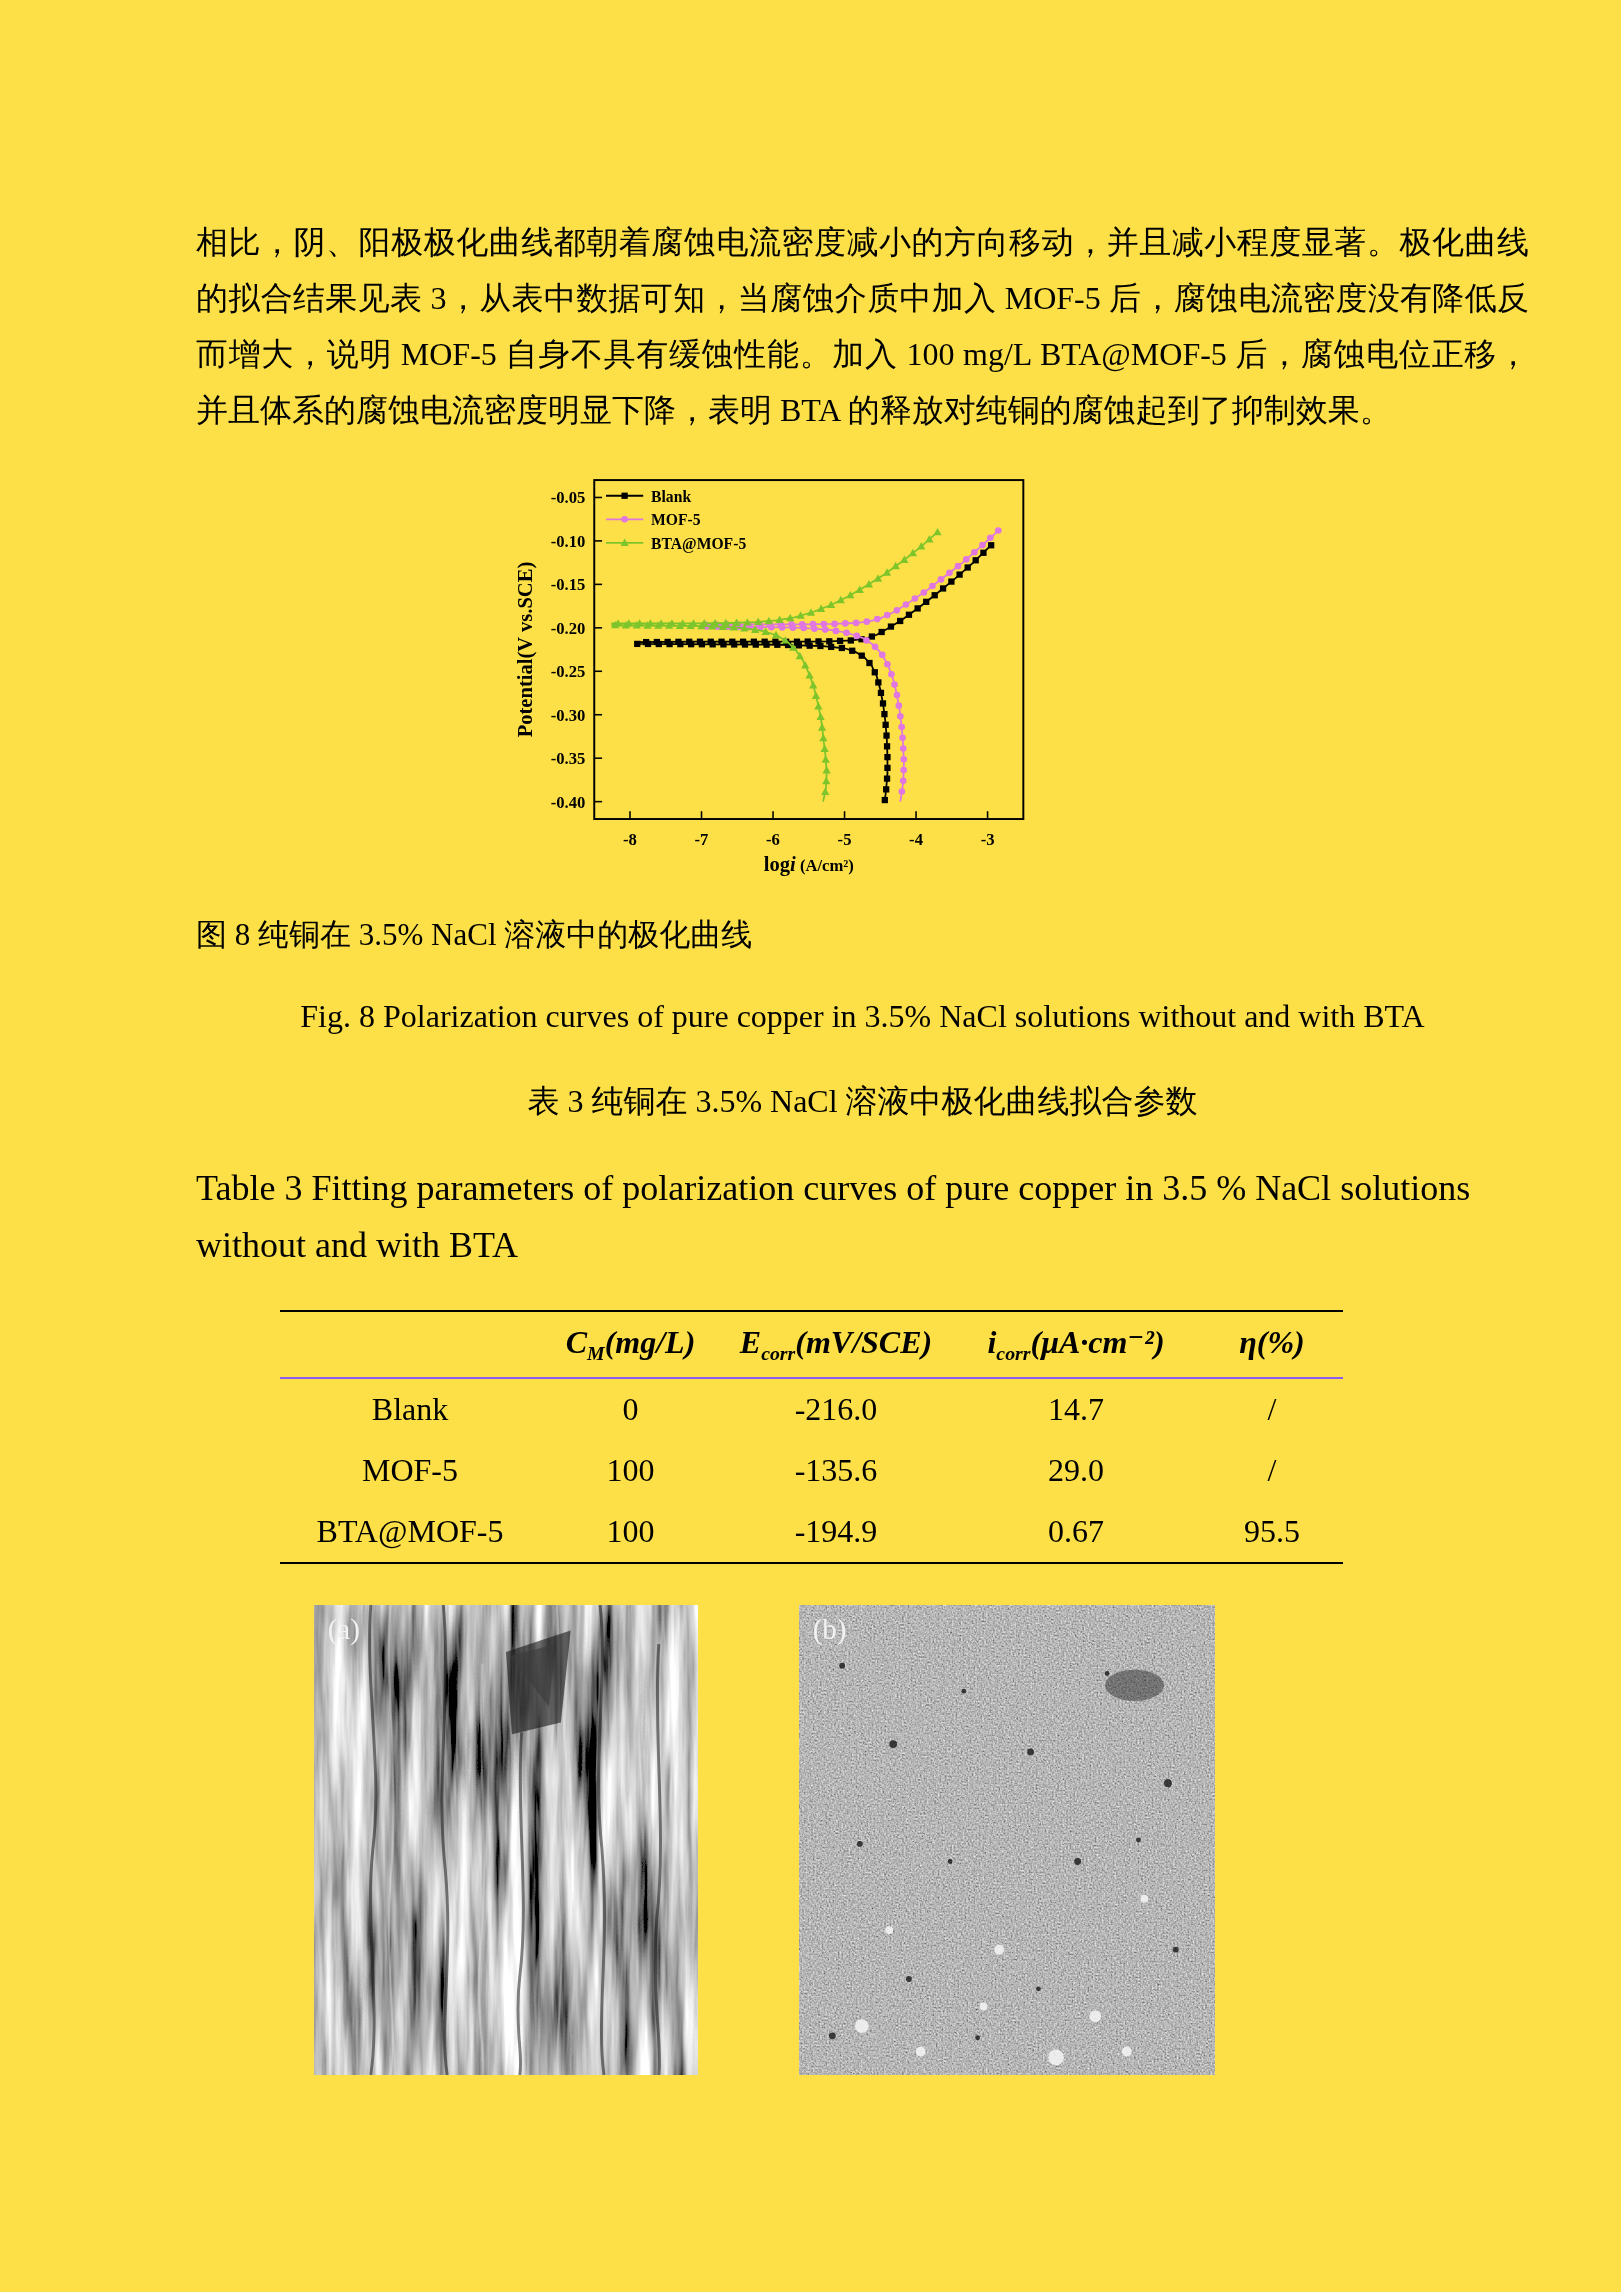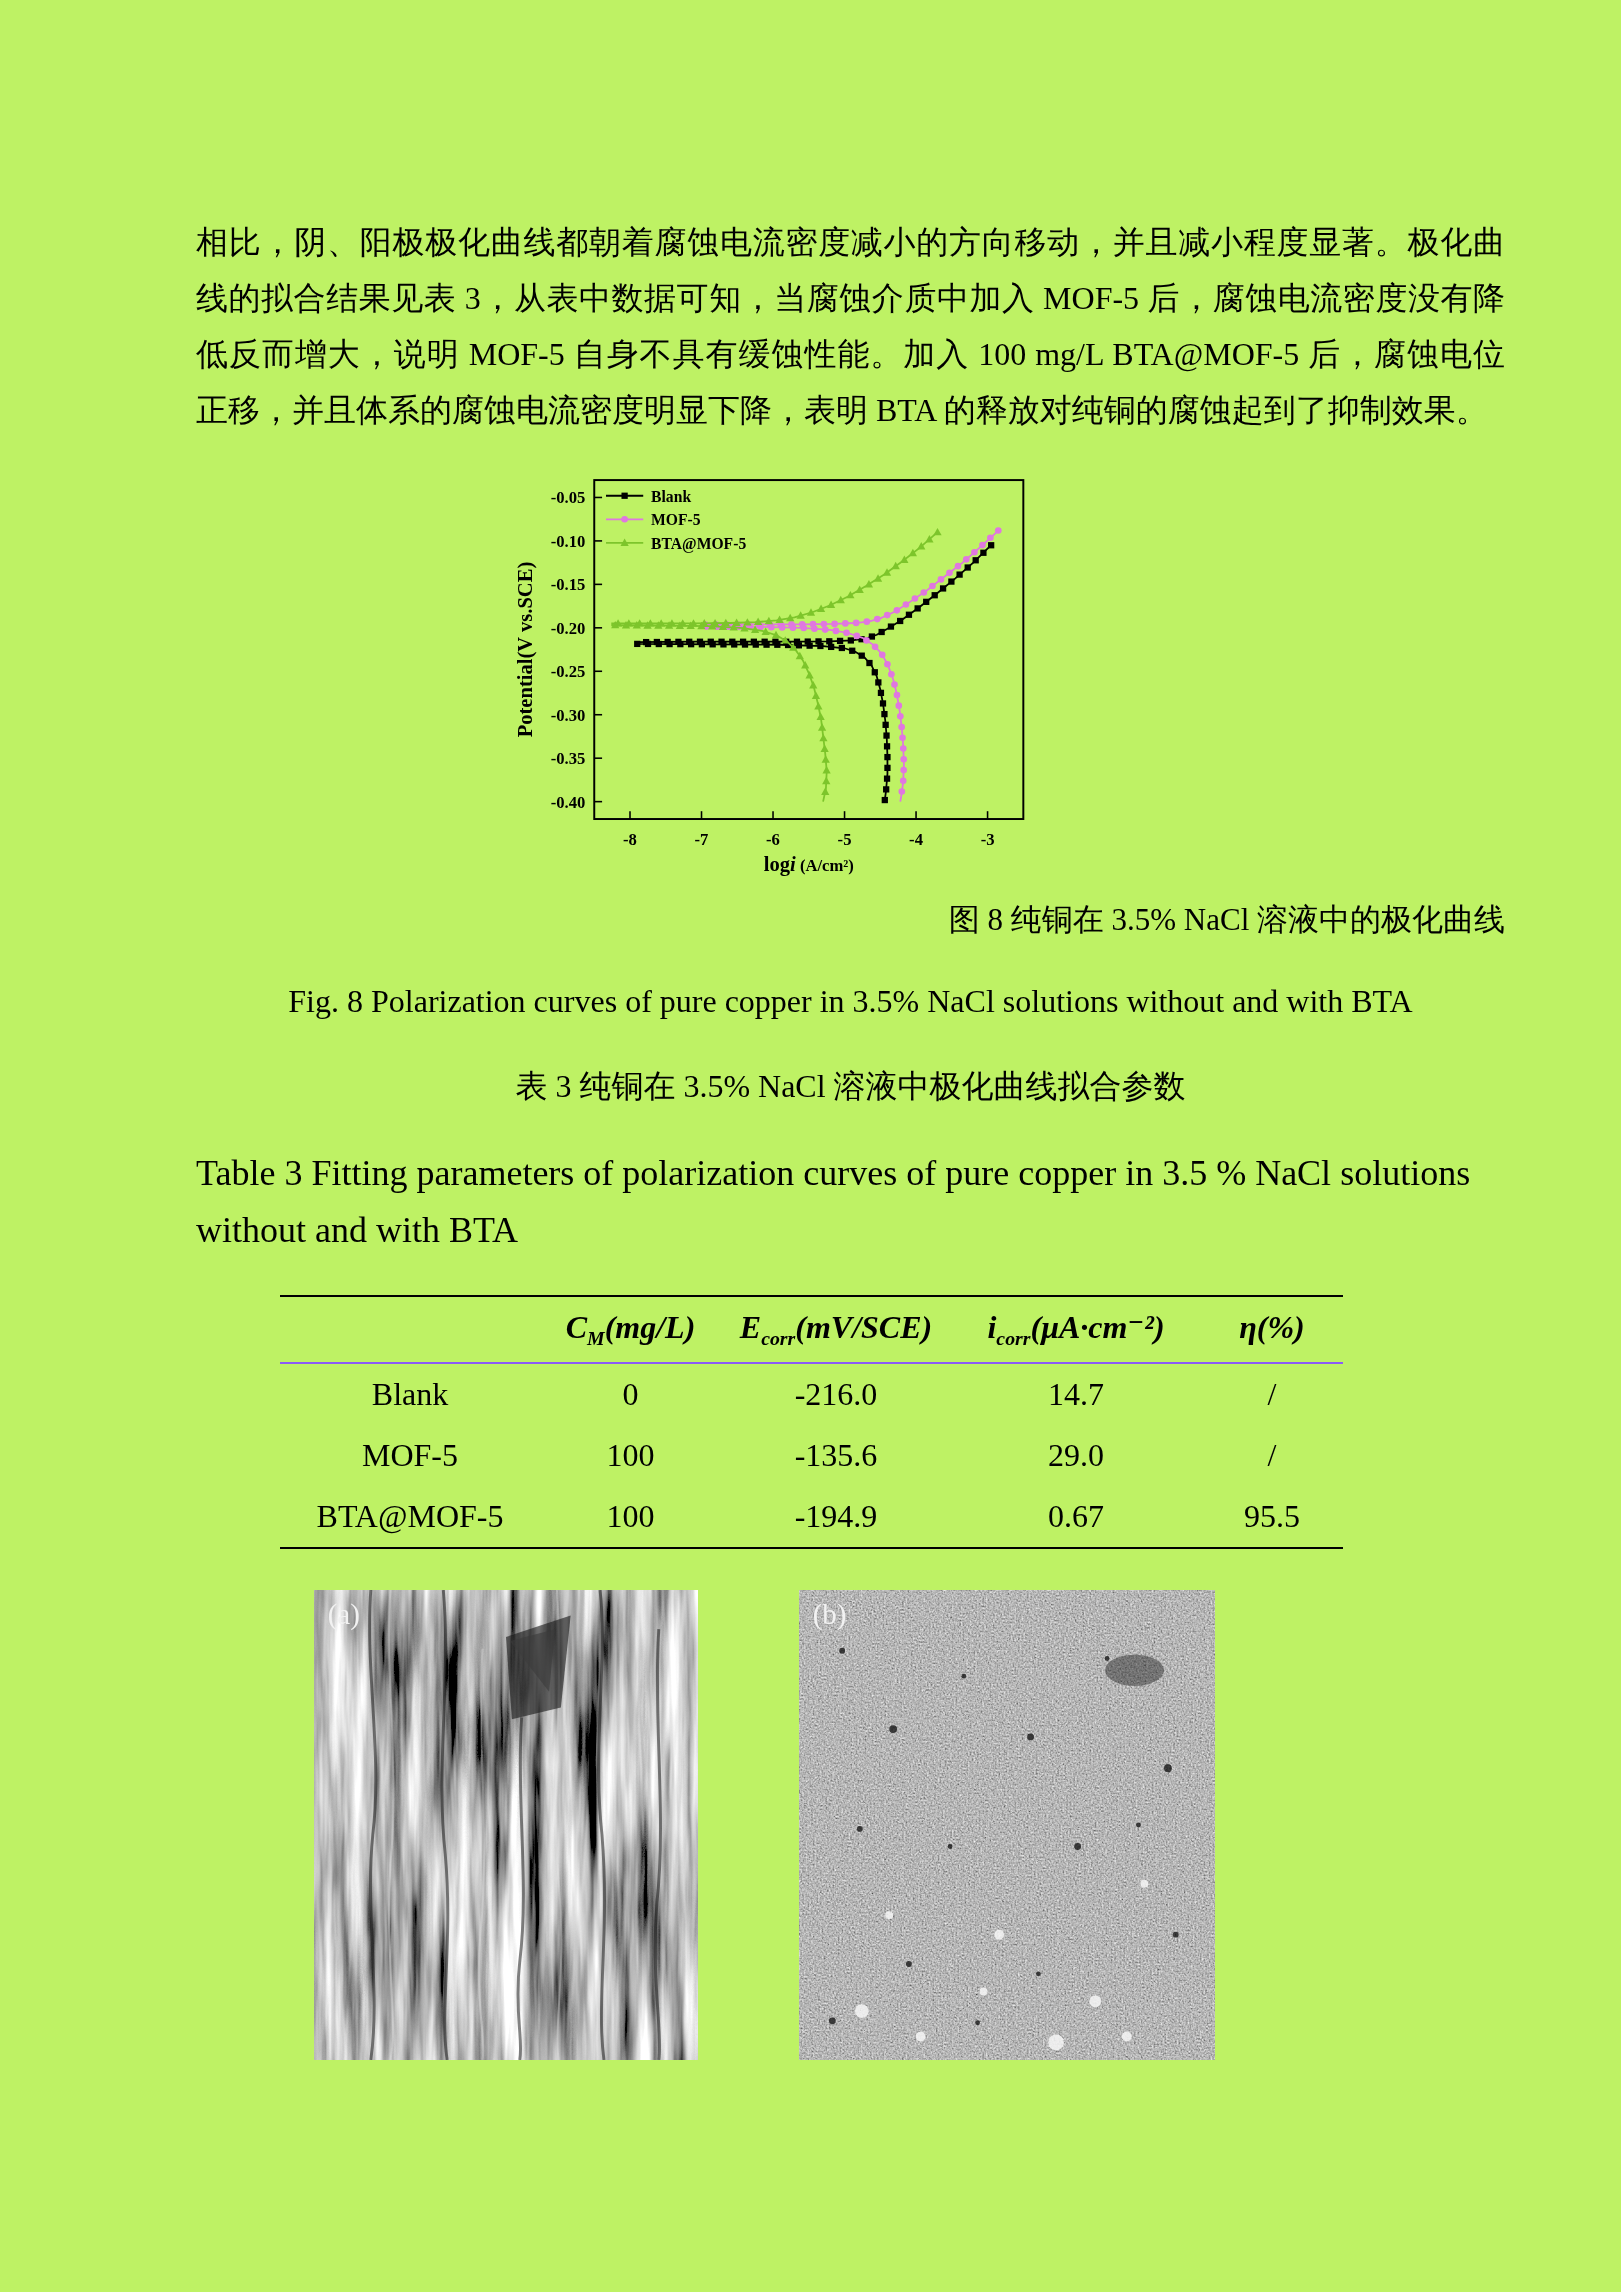--- a/index.html
+++ b/index.html
@@ -1,26 +1,26 @@
 <!DOCTYPE html>
 <html><head>
 <meta charset="utf-8">
 <style>
   html,body{margin:0;padding:0;background:#ffffff;}
   .page{
-    width:1621px;height:2293px;background:#bef264;box-sizing:border-box;
-    padding:182px 116px 0 196px;overflow:hidden;position:relative;
+    width:1621px;height:2293px;background:#fde047;box-sizing:border-box;
+    padding:182px 92px 0 196px;overflow:hidden;position:relative;
     font-family:"Liberation Serif","DejaVu Serif",serif;color:#000;
   }
   .body-text{font-size:32px;line-height:56px;text-align:justify;}
   .indent{text-indent:2em;}
   .red{color:#fe0000;}
   .chart-wrap{width:529px;margin:29px 0 0 314px;}
   .chart-wrap svg{width:529px;height:412px;display:block;}
-  .caption-zh{text-align:right;font-size:31px;line-height:47px;margin-top:14px;}
+  .caption-zh{text-align:left;font-size:31px;line-height:47px;margin-top:29px;}
   .caption-en{text-align:center;font-size:32px;line-height:53px;}
   .table-title{font-size:36px;line-height:57px;margin-top:7.8px;}
   table.fit{border-collapse:collapse;table-layout:fixed;width:1063px;margin:19.6px 0 0 84px;
     border-top:2.9px solid #000;border-bottom:2.9px solid #000;}
   table.fit th,table.fit td{text-align:center;font-size:32px;font-weight:normal;padding:0;}
   table.fit thead th{height:65px;border-bottom:2px solid #8b5cf6;font-weight:bold;font-style:italic;}
   table.fit tbody td{height:61px;}
   table.fit sub{font-size:0.62em;}
   .col-sys{width:260px}.col-cm{width:181px}.col-ec{width:230px}.col-ic{width:250px}.col-eta{width:142px}
   .section-heading{font-size:32px;font-weight:bold;margin-top:49px;}

